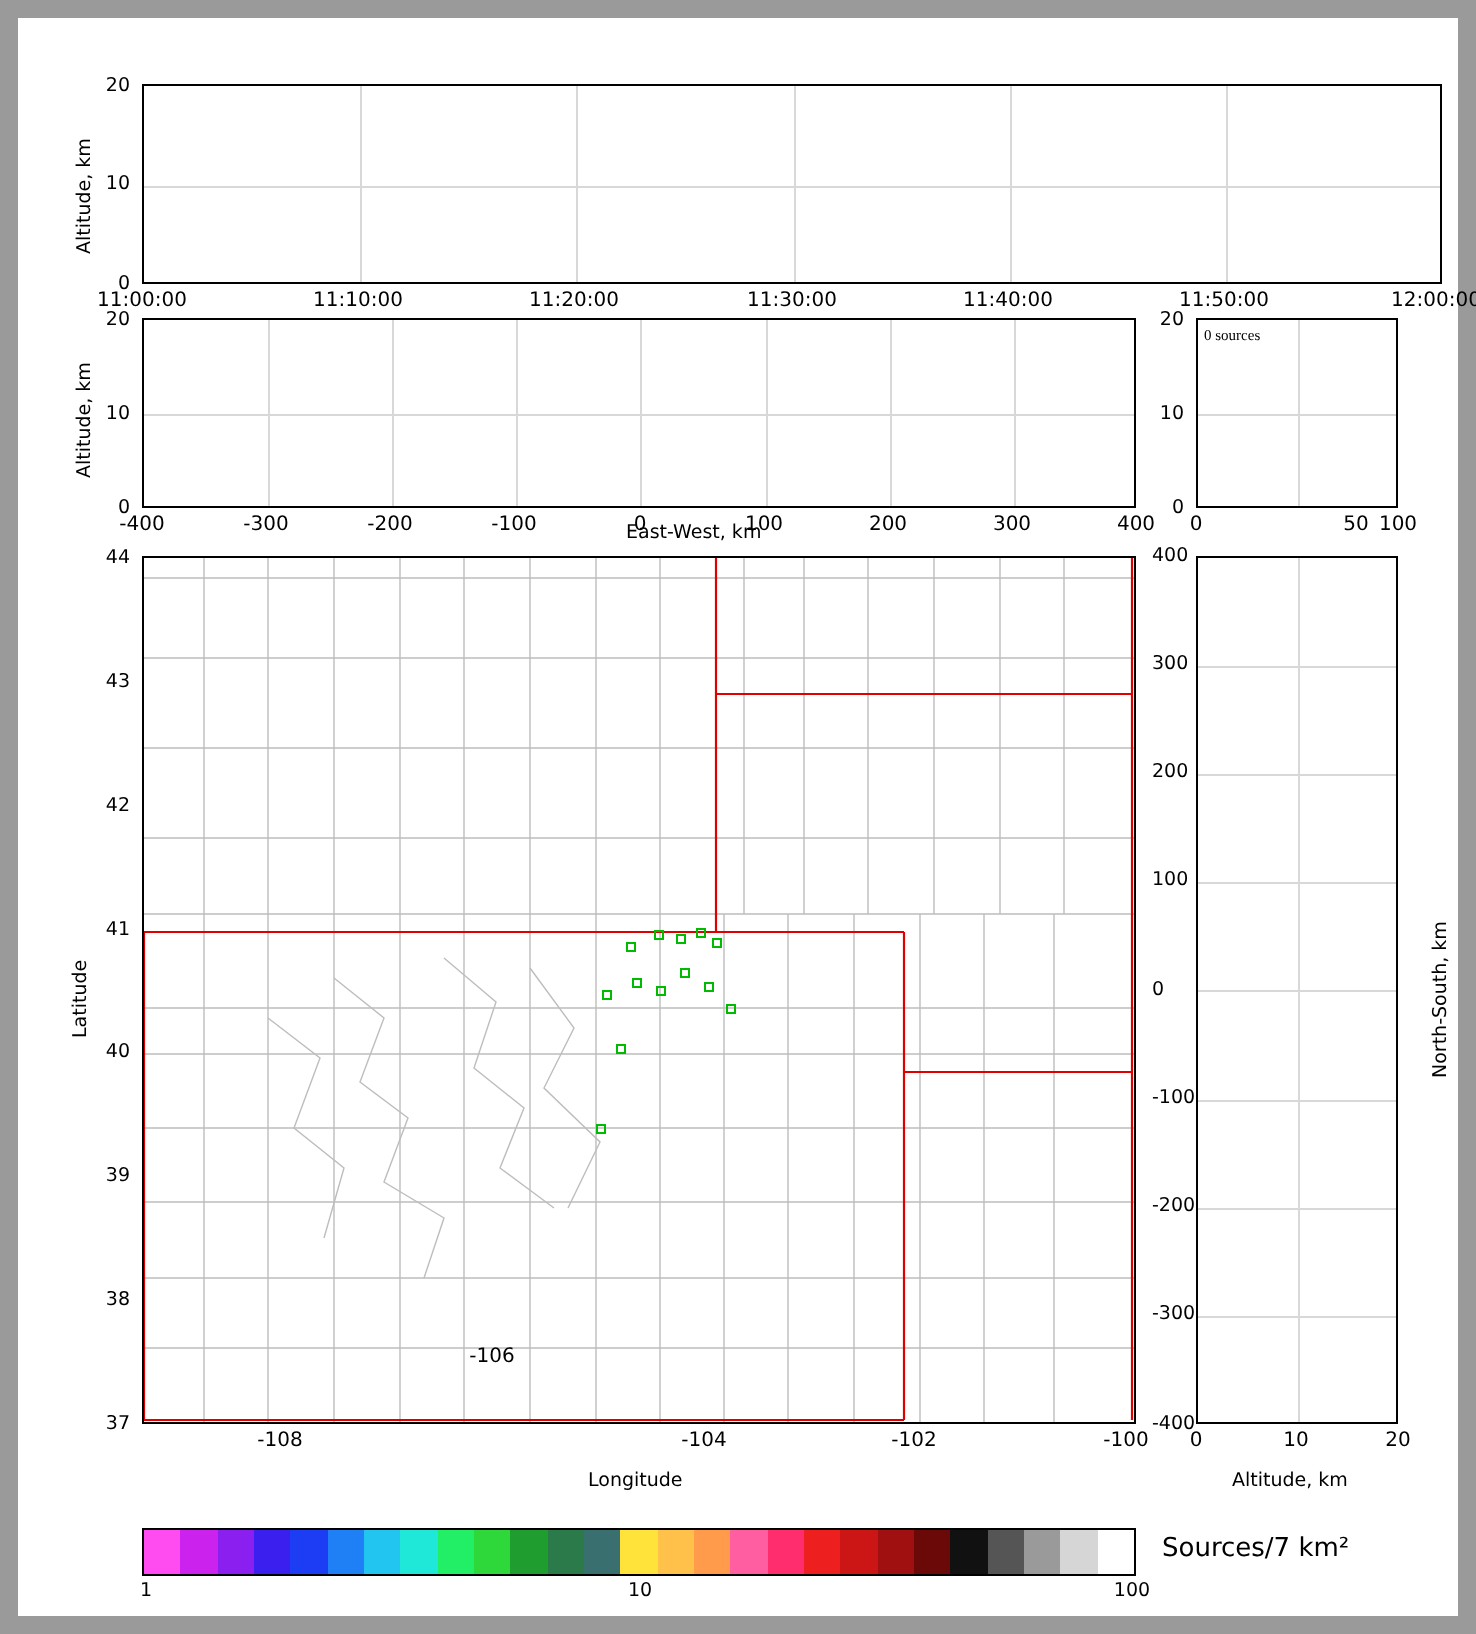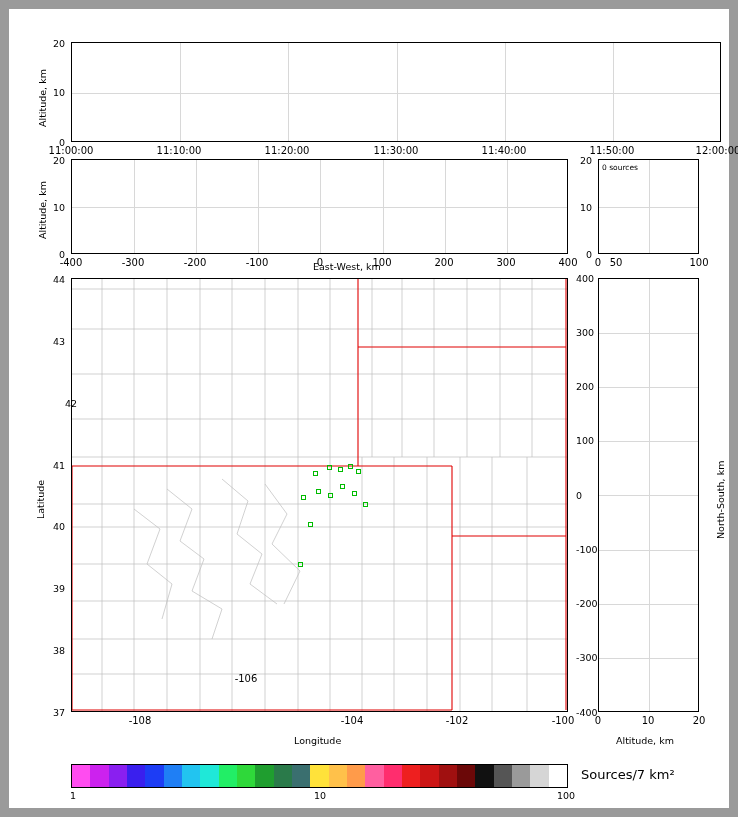--- a/index.html
+++ b/index.html
@@ -81,27 +81,27 @@
   <div class="tickx" style="left:311px;top:248px;">0</div>
   <div class="tickx" style="left:373px;top:248px;">100</div>
   <div class="tickx" style="left:435px;top:248px;">200</div>
   <div class="tickx" style="left:497px;top:248px;">300</div>
   <div class="tickx" style="left:559px;top:248px;">400</div>
   <div class="axlabel" style="left:272px;top:252px;margin-left:32px;">East-West, km</div>
 
   <div class="axes" id="ax-hist" style="left:589px;top:150px;width:101px;height:95px;">
     <div class="grid-v" style="left:50px;"></div>
     <div class="grid-h" style="top:47px;"></div>
-    <div class="srcnote" style="left:3px;top:3px;">0 sources</div>
+    <div class="srcnote" style="left:3px;top:3px;font-family:Liberation Serif, serif;">0 sources</div>
   </div>
   <div class="ticky" style="left:565px;top:245px;width:18px;">0</div>
   <div class="ticky" style="left:565px;top:198px;width:18px;">10</div>
   <div class="ticky" style="left:565px;top:151px;width:18px;">20</div>
   <div class="tickx" style="left:589px;top:248px;">0</div>
-  <div class="tickx" style="left:607px;top:248px;">50</div>
+  <div class="tickx" style="left:669px;top:248px;">50</div>
   <div class="tickx" style="left:690px;top:248px;">100</div>
 
   <div class="axes" id="ax-map" style="left:62px;top:269px;width:497px;height:434px;">
 
     <svg width="495" height="432" viewBox="0 0 495 432">
       <g stroke="#bdbdbd" stroke-width="0.7" fill="none">
 
         <path d="M0,10 L495,10"></path>
         <path d="M0,50 L495,50"></path>
         <path d="M0,95 L495,95"></path>
@@ -176,21 +176,21 @@
     <div class="src" style="left:236px;top:243px;"></div>
     <div class="src" style="left:226px;top:283px;"></div>
   </div>
 
   <div class="axlabel rot" style="left:26px;top:510px;">Latitude</div>
   <div class="ticky" style="left:38px;top:703px;width:18px;">37</div>
   <div class="ticky" style="left:38px;top:641px;width:18px;">38</div>
   <div class="ticky" style="left:38px;top:579px;width:18px;">39</div>
   <div class="ticky" style="left:38px;top:517px;width:18px;">40</div>
   <div class="ticky" style="left:38px;top:456px;width:18px;">41</div>
-  <div class="ticky" style="left:38px;top:394px;width:18px;margin-left:12px;">42</div>
+  <div class="ticky" style="left:38px;top:394px;width:18px;">42</div>
   <div class="ticky" style="left:38px;top:332px;width:18px;">43</div>
   <div class="ticky" style="left:38px;top:270px;width:18px;">44</div>
 
   <div class="tickx" style="left:131px;top:706px;">-108</div>
   <div class="tickx" style="left:237px;top:664px;">-106</div>
   <div class="tickx" style="left:343px;top:706px;">-104</div>
   <div class="tickx" style="left:448px;top:706px;">-102</div>
   <div class="tickx" style="left:554px;top:706px;">-100</div>
   <div class="axlabel" style="left:285px;top:726px;">Longitude</div>
 

